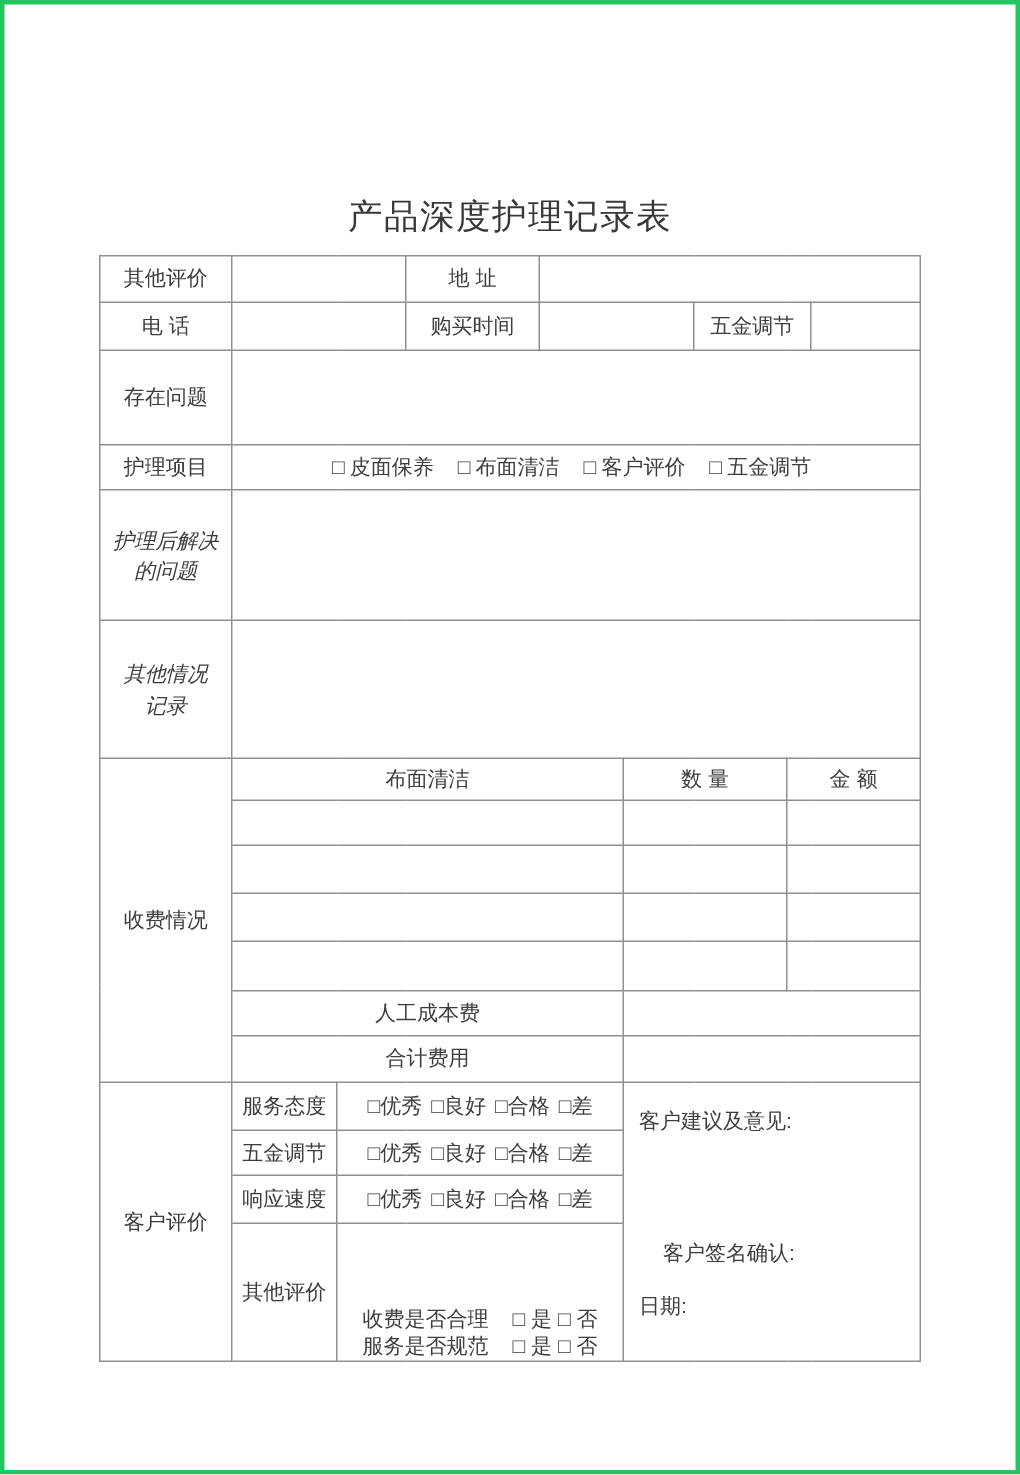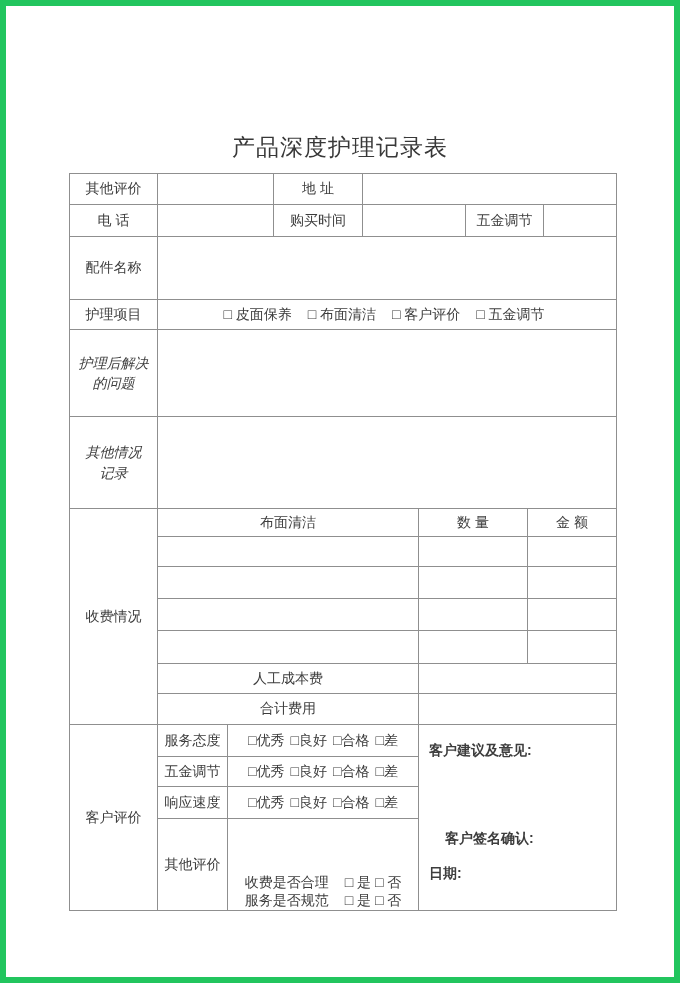--- a/index.html
+++ b/index.html
@@ -1,21 +1,21 @@
 <!DOCTYPE html>
 <html><head>
 <meta charset="utf-8">
 <style>
   html,body{margin:0;padding:0;background:#ffffff;}
   .page{
     position:relative;
     width:680px;height:983px;
     box-sizing:border-box;
     background:#ffffff;
-    border:6px solid #22c55e;
+    border:3px solid #22c55e;
     font-family:"Liberation Sans", sans-serif;
     color:#3d3d3d;
     overflow:hidden;
   }
   .doc-title{
     position:absolute;
     top:126px;left:0;width:100%;
     text-align:center;
     font-size:23px;
     font-weight:400;
@@ -36,27 +36,26 @@
     text-align:center;
     vertical-align:middle;
     padding:0;
     overflow:hidden;
   }
   td.left-pad{
     text-align:left;
     padding-left:38px;
   }
   .two-line span{display:block;line-height:1.45;font-style:italic;}
-  .opt{margin:16px 6px;white-space:nowrap;}
+  .opt{margin:16px 6px;white-space:nowrap;font-family:Liberation Serif, serif;}
   .opt-sm{margin:0 3px;white-space:nowrap;}
   td.eval-right{
     position:relative;
     text-align:left;
     vertical-align:top;
-    font-weight:bold;
   }
   .eval-right-inner{position:relative;width:100%;height:185px;}
   .abs-label{position:absolute;left:10px;white-space:nowrap;}
   .suggest{top:17px;}
   .sign{top:105px;margin-left:16px;}
   .date{top:140px;}
   .other-q-cell{
     height:100%;
   }
   .other-q-wrap{
@@ -103,21 +102,21 @@
     <tr style="height:32px">
       <td>电 话</td>
       <td colspan="2"></td>
       <td>购买时间</td>
       <td colspan="2"></td>
       <td colspan="2">五金调节</td>
       <td></td>
     </tr>
 
     <tr style="height:63px">
-      <td>配件名称</td>
+      <td>存在问题</td>
       <td colspan="8"></td>
     </tr>
 
     <tr style="height:30px">
       <td>护理项目</td>
       <td colspan="8" class="left-pad">
         <span class="opt" style="margin-left:0">□ 皮面保养</span>
         <span class="opt">□ 布面清洁</span>
         <span class="opt">□ 客户评价</span>
         <span class="opt">□ 五金调节</span>

